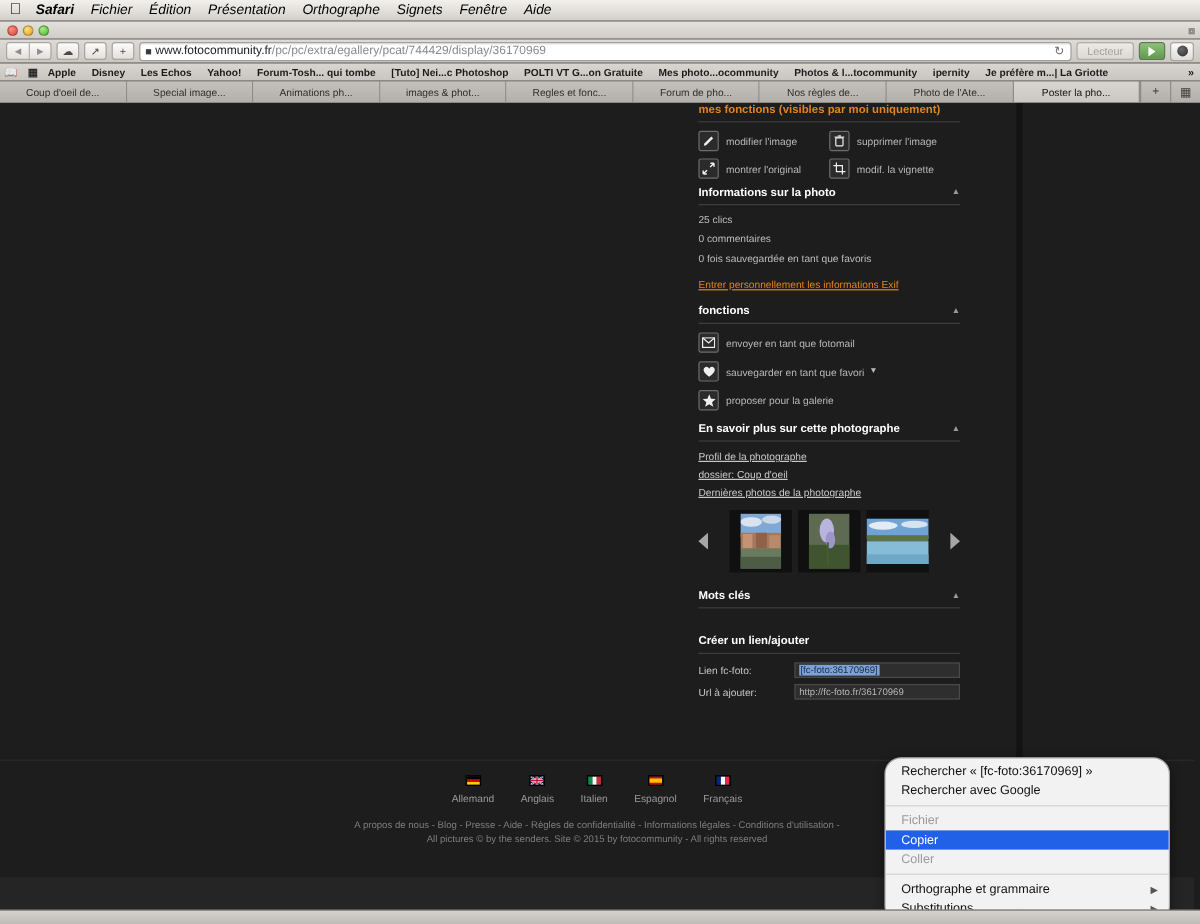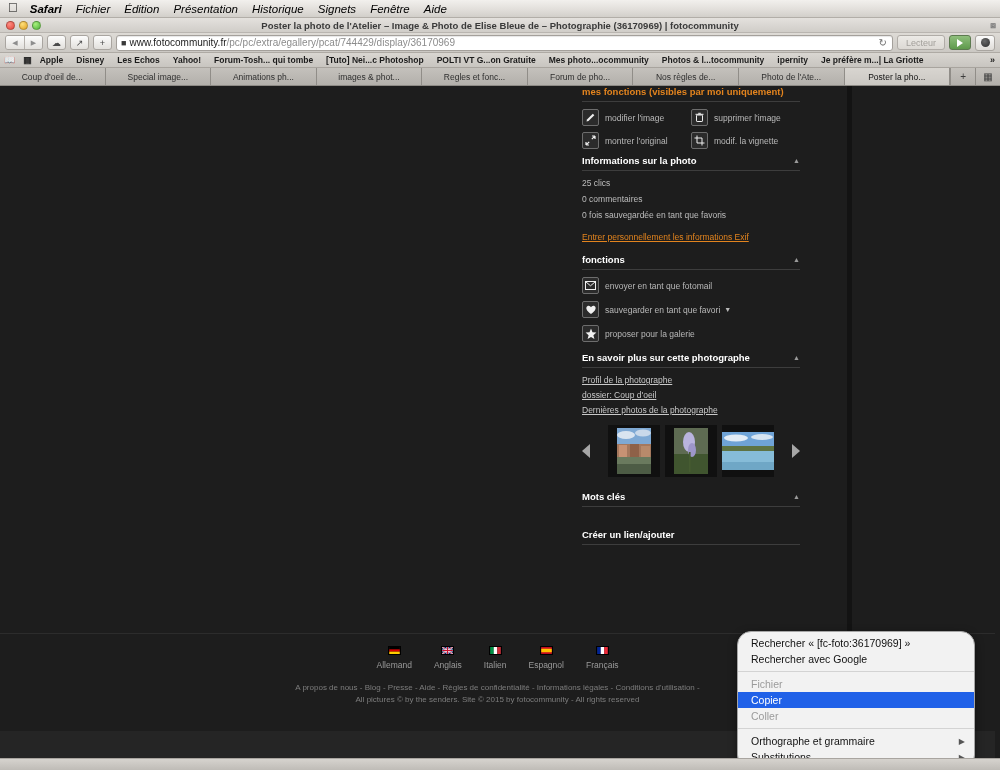--- a/index.html
+++ b/index.html
@@ -272,33 +272,32 @@
 <body>
 
 <div id="root">
 
   <div class="menubar">
     <span class="apple"></span>
     <span class="mi bold">Safari</span>
     <span class="mi">Fichier</span>
     <span class="mi">Édition</span>
     <span class="mi">Présentation</span>
-    <span class="mi">Historique</span>
+    <span class="mi">Orthographe</span>
     <span class="mi">Signets</span>
     <span class="mi">Fenêtre</span>
     <span class="mi">Aide</span>
   </div>
 
   <div class="titlebar">
     <div class="lights">
       <span class="light r"></span>
       <span class="light y"></span>
       <span class="light g"></span>
     </div>
-    <span>Poster la photo de l'Atelier – Image &amp; Photo de Elise Bleue de – Photographie (36170969) | fotocommunity</span>
     <span class="resize">⧈</span>
   </div>
 
   <div class="toolbar">
     <div class="navgroup">
       <div>◀</div>
       <div>▶</div>
     </div>
     <div class="tbtn">☁</div>
     <div class="tbtn">↗</div>
@@ -490,20 +489,34 @@
           </div>
         </div>
 
         <div class="sec-head">
           <span>Mots clés</span>
           <span class="caret">▲</span>
         </div>
 
         <div class="sec-head" style="margin-top:22px">
           <span>Créer un lien/ajouter</span>
+        </div>
+        <div>
+          <div class="linkrow">
+            <span class="lk-lbl">Lien fc-foto:</span>
+            <span class="lk-input">
+              <span class="selected">[fc-foto:36170969]</span>
+            </span>
+          </div>
+          <div class="linkrow">
+            <span class="lk-lbl">Url à ajouter:</span>
+            <span class="lk-input">
+              <span>http://fc-foto.fr/36170969</span>
+            </span>
+          </div>
         </div>
       </div>
 
       <div class="footer">
         <div class="langs">
           <span class="lang">
             <svg class="flag" viewBox="0 0 3 2">
                 <rect width="3" height="2" fill="#000"></rect>
                 <rect y=".667" width="3" height=".667" fill="#dd0000"></rect>
                 <rect y="1.333" width="3" height=".667" fill="#ffce00"></rect>

